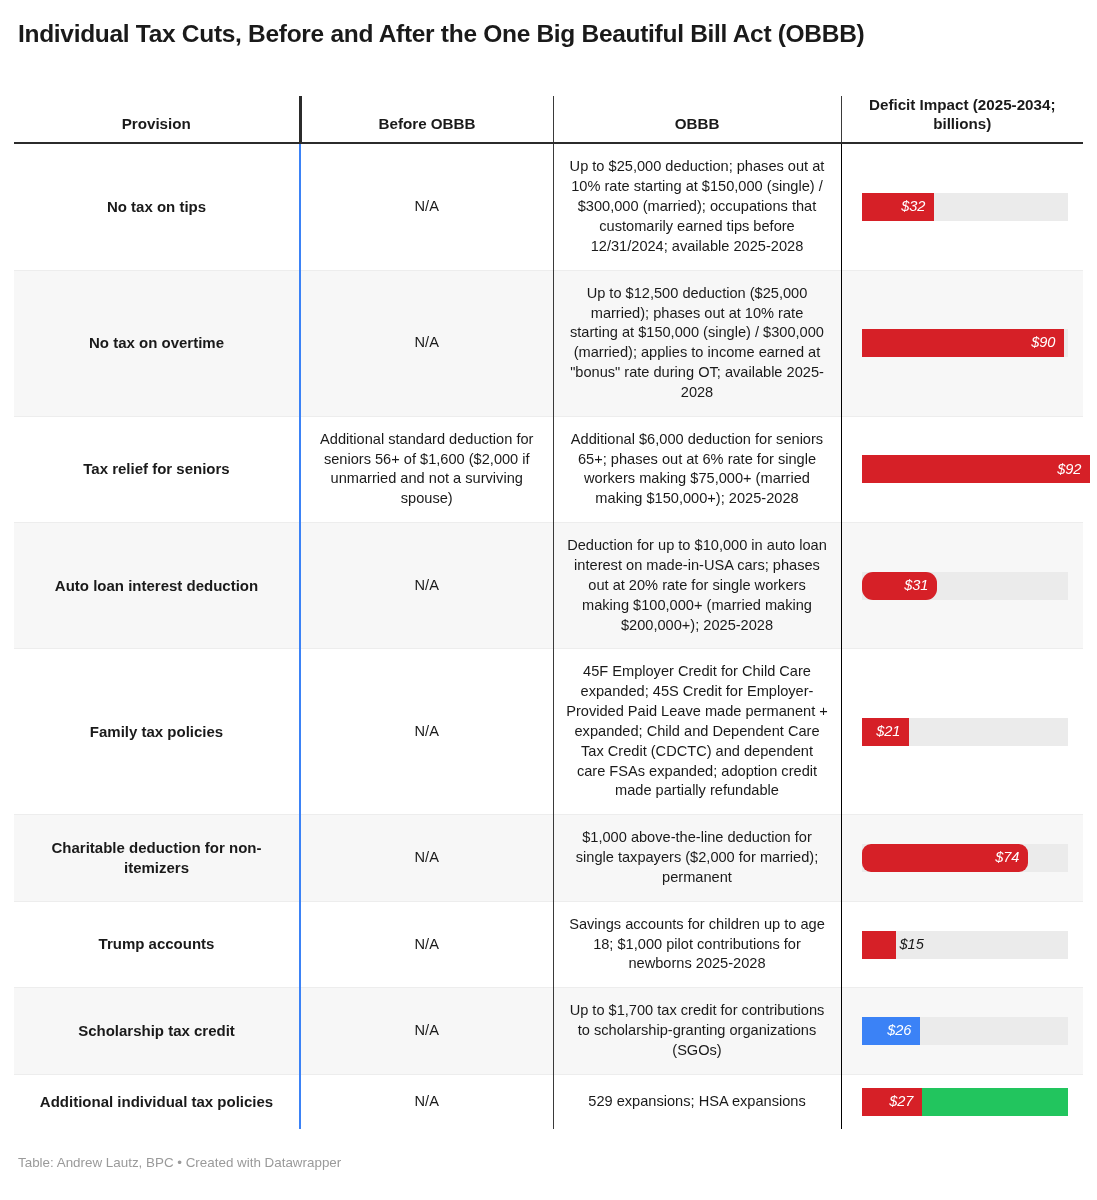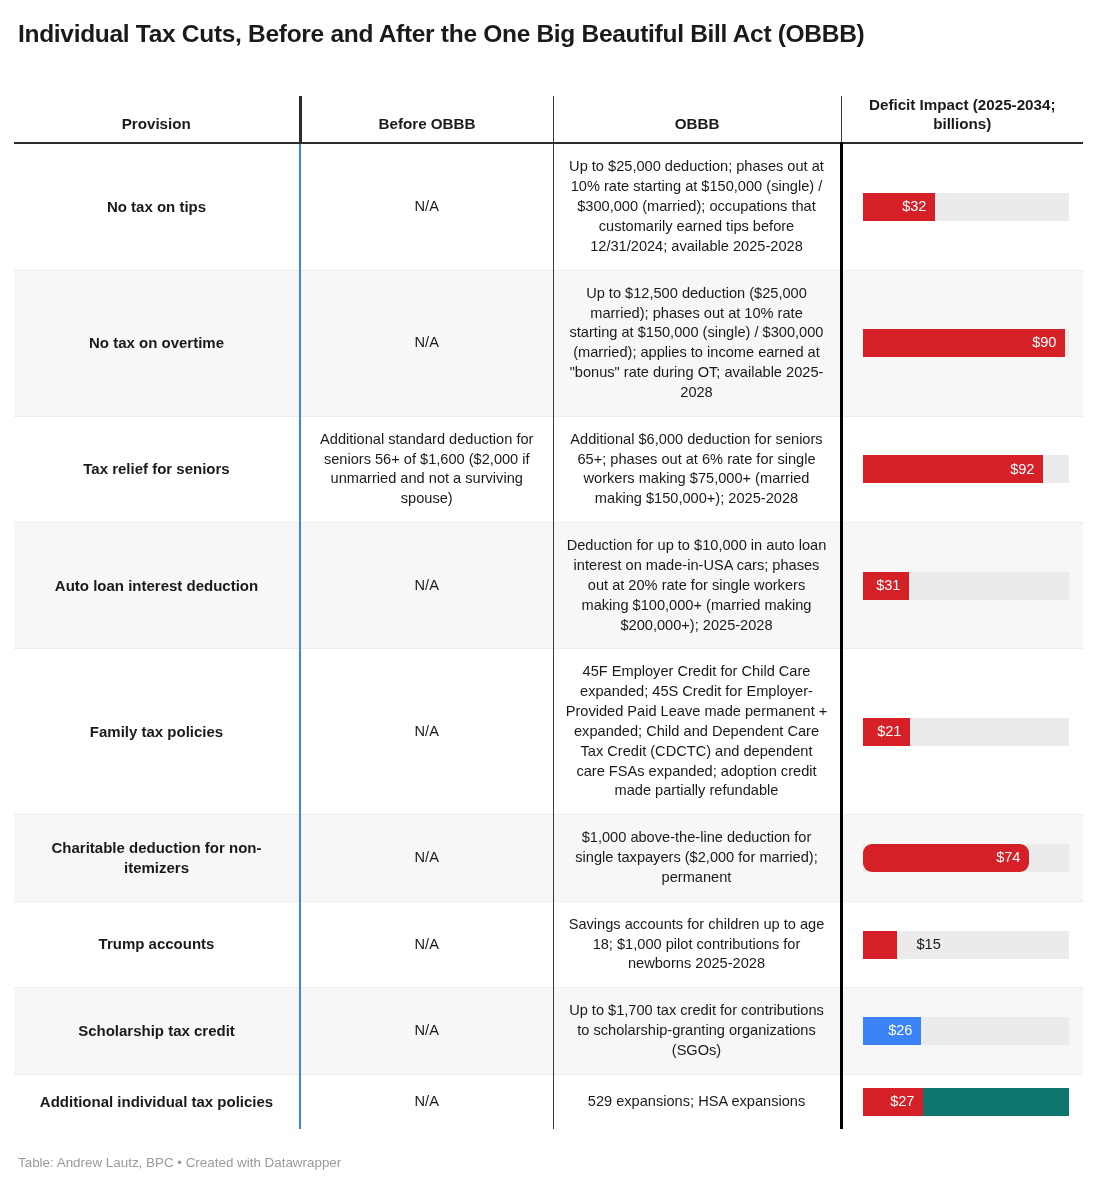--- a/index.html
+++ b/index.html
@@ -64,33 +64,34 @@
     padding: 13px 12px;
     vertical-align: middle;
     font-size: 14.6px;
     line-height: 1.36;
     color: #1a1a1a;
   }
 
   
   td.col-prov  { border-right: 2px solid #3b82f6; text-align: center; font-weight: bold; font-size: 15px; }
   td.col-before{ border-right: 1px solid #3a3a3a; text-align: center; }
-  td.col-obbb  { border-right: 3px solid #000000; text-align: center; }
+  td.col-obbb  { border-right: 1px solid #000000; text-align: center; }
   td.col-bar   { padding: 13px 0 13px 20px; }
 
   th.col-prov  { border-right: 3px solid #2b2b2b; }
   th.col-before{ border-right: 1px solid #3a3a3a; }
   th.col-obbb  { border-right: 1px solid #3a3a3a; }
 
   
   .bar-track {
     position: relative;
     width: 206px;
     height: 28px;
     background: #ebebeb;
+    font-style: italic;
   }
   .bar-fill {
     position: absolute;
     left: 0; top: 0; bottom: 0;
     background: #d62027;
     display: flex;
     align-items: center;
     justify-content: flex-end;
   }
   .bar-label-in {
@@ -100,21 +101,21 @@
     padding-right: 8px;
     white-space: nowrap;
   }
   .bar-label-out {
     position: absolute;
     top: 0; bottom: 0;
     display: flex;
     align-items: center;
     color: #1a1a1a;
     font-size: 14.6px;
-    padding-left: 20px;
+    padding-left: 4px;
     white-space: nowrap;
   }
 
   
   .footer {
     position: absolute;
     left: 18px;
     bottom: 30px;
     font-size: 13.4px;
     color: #9a9a9a;
@@ -166,33 +167,33 @@
               </div>
             </div>
           </td>
         </tr>
         <tr>
           <td class="col-prov">Tax relief for seniors</td>
           <td class="col-before">Additional standard deduction for seniors 56+ of $1,600 ($2,000 if unmarried and not a surviving spouse)</td>
           <td class="col-obbb">Additional $6,000 deduction for seniors 65+; phases out at 6% rate for single workers making $75,000+ (married making $150,000+); 2025-2028</td>
           <td class="col-bar">
             <div class="bar-track" style="background: rgb(235, 235, 235);">
-              <div class="bar-fill" style="width: 180px; background: rgb(214, 32, 39);">
+              <div class="bar-fill" style="width: 228px; background: rgb(214, 32, 39);">
                 <span class="bar-label-in">$92</span>
               </div>
             </div>
           </td>
         </tr>
         <tr class="alt">
           <td class="col-prov">Auto loan interest deduction</td>
           <td class="col-before">N/A</td>
           <td class="col-obbb">Deduction for up to $10,000 in auto loan interest on made-in-USA cars; phases out at 20% rate for single workers making $100,000+ (married making $200,000+); 2025-2028</td>
           <td class="col-bar">
             <div class="bar-track" style="background: rgb(235, 235, 235);">
-              <div class="bar-fill" style="width: 46px; background: rgb(214, 32, 39);">
+              <div class="bar-fill" style="width: 75px; background: rgb(214, 32, 39); border-radius: 11px;">
                 <span class="bar-label-in">$31</span>
               </div>
             </div>
           </td>
         </tr>
         <tr>
           <td class="col-prov">Family tax policies</td>
           <td class="col-before">N/A</td>
           <td class="col-obbb">45F Employer Credit for Child Care expanded; 45S Credit for Employer-Provided Paid Leave made permanent + expanded; Child and Dependent Care Tax Credit (CDCTC) and dependent care FSAs expanded; adoption credit made partially refundable</td>
           <td class="col-bar">
@@ -236,21 +237,21 @@
                 <span class="bar-label-in">$26</span>
               </div>
             </div>
           </td>
         </tr>
         <tr>
           <td class="col-prov">Additional individual tax policies</td>
           <td class="col-before">N/A</td>
           <td class="col-obbb">529 expansions; HSA expansions</td>
           <td class="col-bar">
-            <div class="bar-track" style="background: #0f766e;">
+            <div class="bar-track" style="background: #22c55e;">
               <div class="bar-fill" style="width: 60px; background: rgb(214, 32, 39);">
                 <span class="bar-label-in">$27</span>
               </div>
             </div>
           </td>
         </tr>
       </tbody>
   </table>
 
   <div class="footer">Table: Andrew Lautz, BPC • Created with Datawrapper</div>

